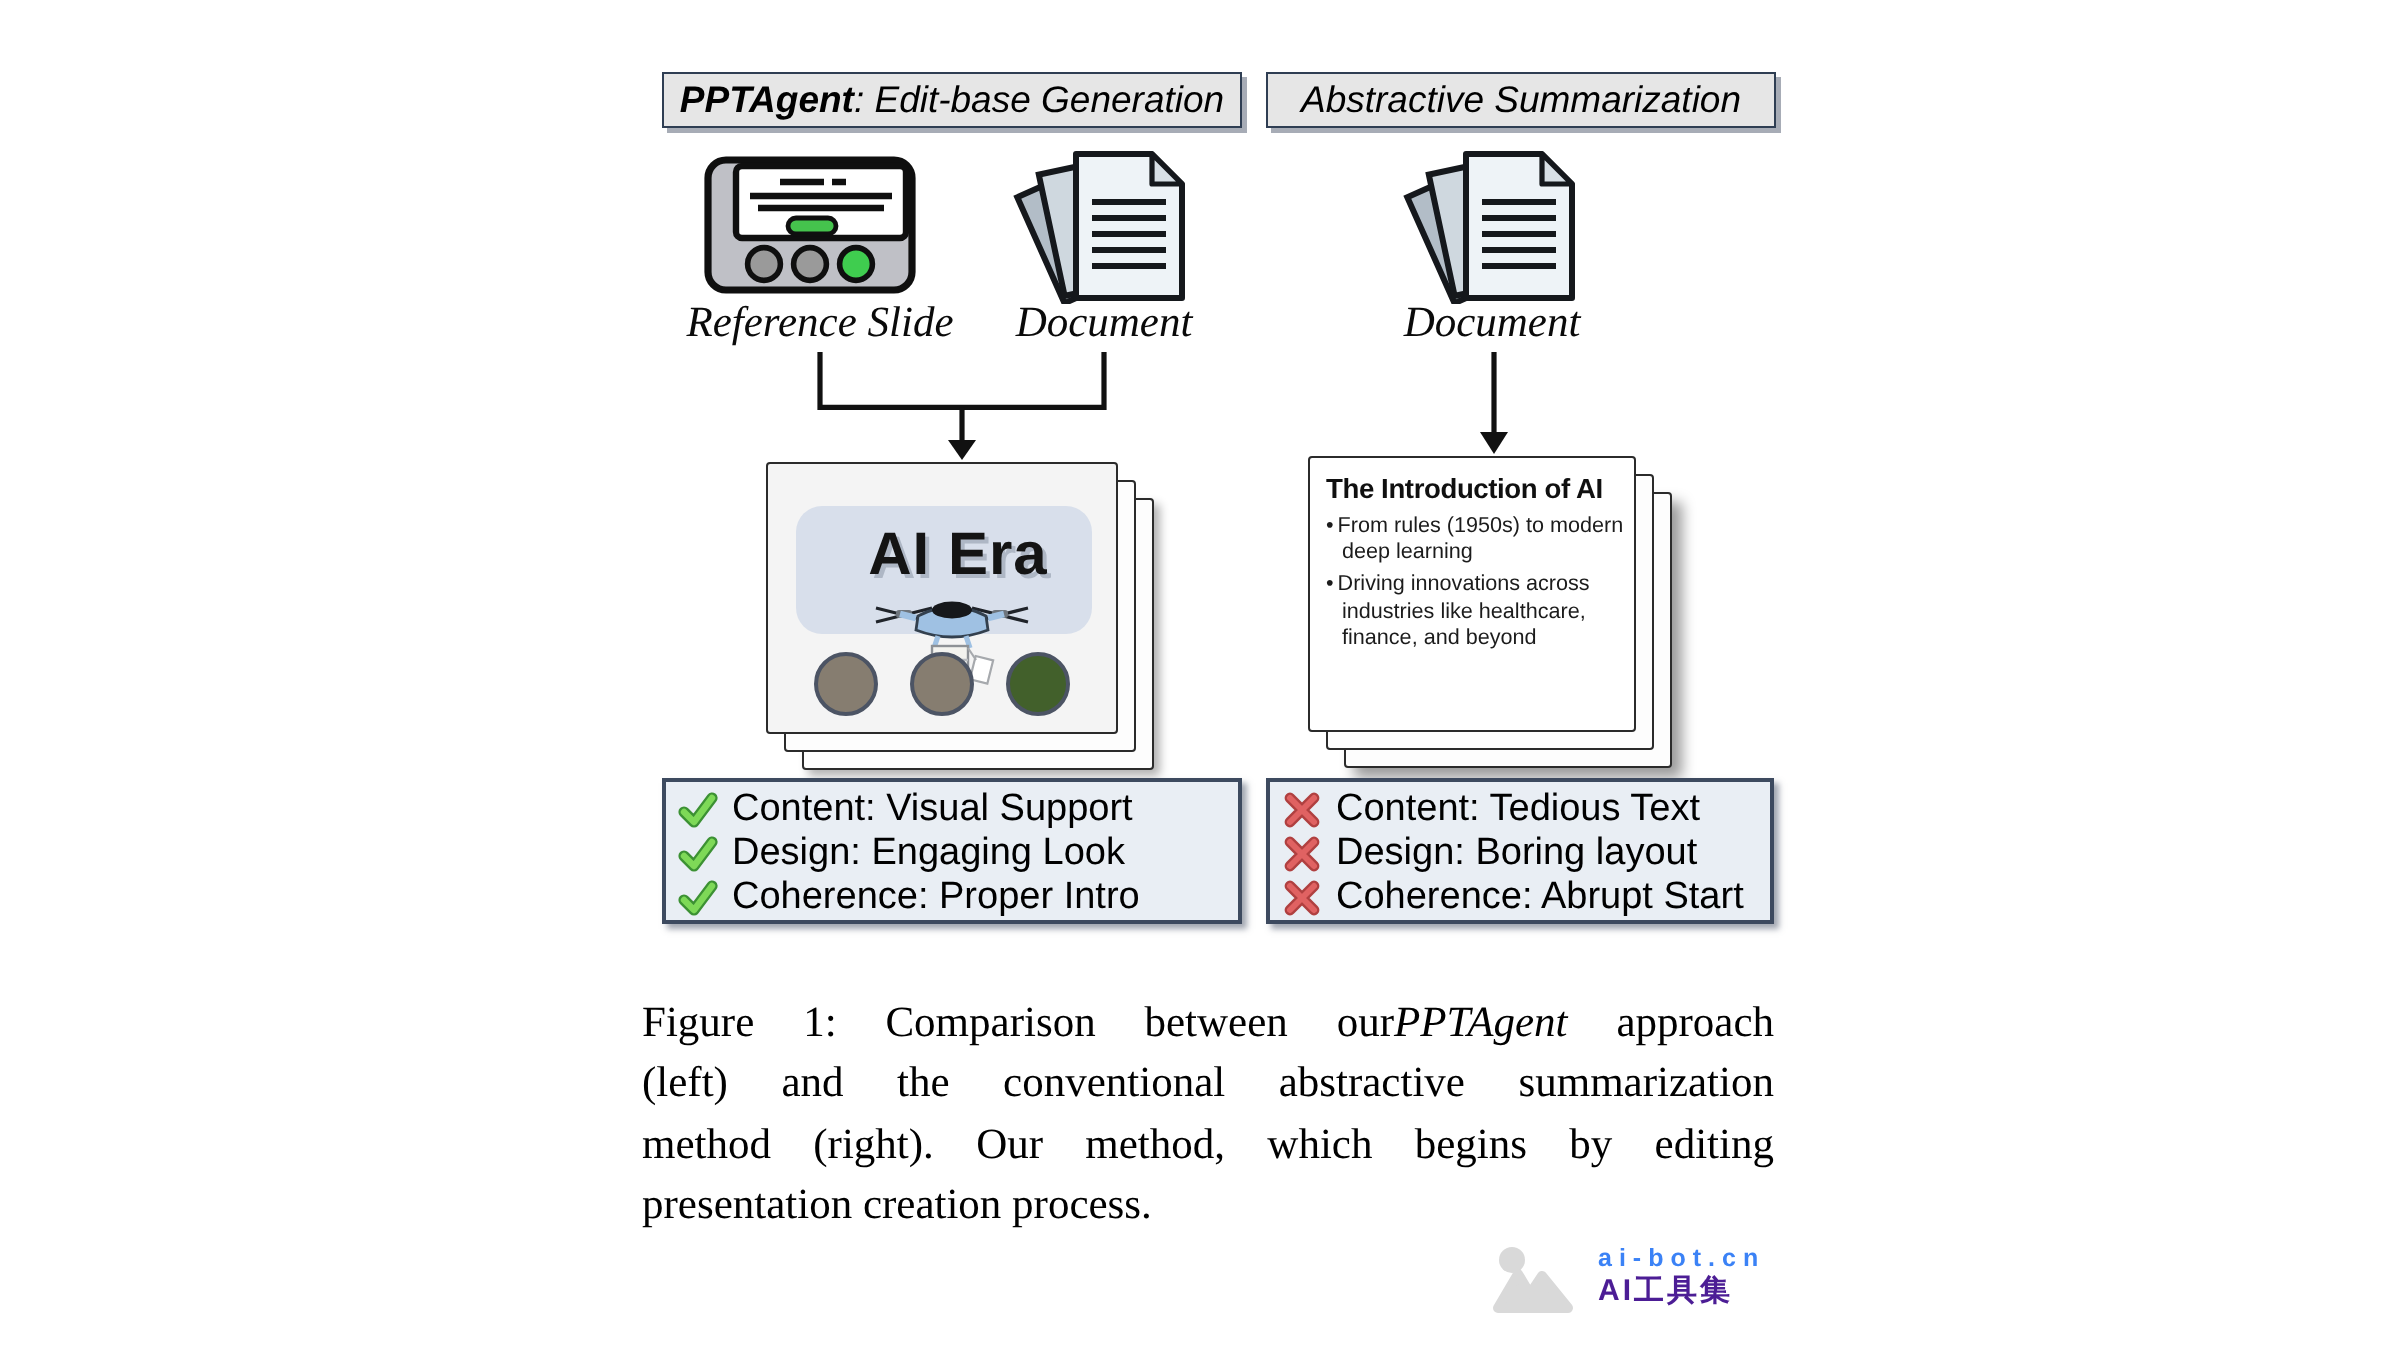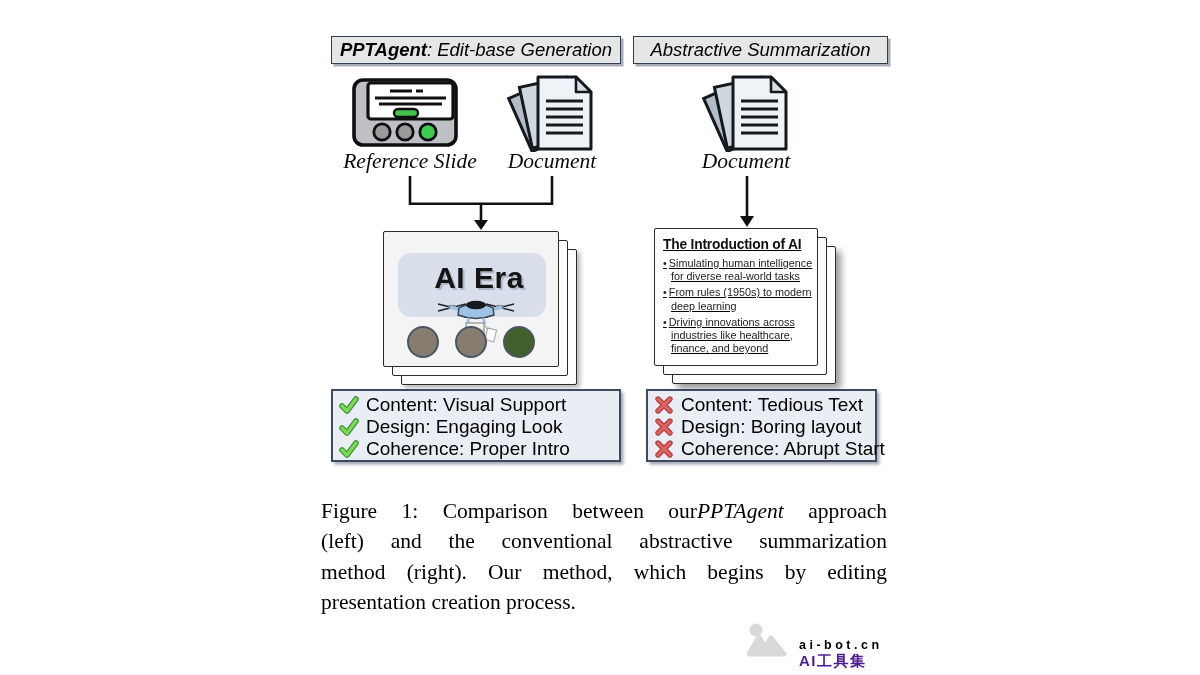--- a/index.html
+++ b/index.html
@@ -22,21 +22,21 @@
   #icon-doc-right{left:699px;top:74px;width:96px;height:78px;}
   .icon-label{position:absolute;top:149px;font-family:"Liberation Serif",serif;
               font-size:21.5px;color:#0a0a0a;text-align:center;white-space:nowrap;font-style:italic;}
   #lbl-refslide{left:330px;width:160px;}
   #lbl-doc-left{left:492px;width:120px;}
   #lbl-doc-right{left:686px;width:120px;}
 
   .connectors{position:absolute;left:0;top:0;width:1200px;height:675px;pointer-events:none;}
 
   
-  .sheet{position:absolute;border:1.8px solid #2b2b2b;background:#fdfdfd;border-radius:2px;box-sizing:border-box;text-decoration:underline;}
+  .sheet{position:absolute;border:1.8px solid #2b2b2b;background:#fdfdfd;border-radius:2px;box-sizing:border-box;}
   #slide-l3{left:401px;top:249px;width:176px;height:136px;box-shadow:3px 3px 5px rgba(0,0,0,.30);}
   #slide-l2{left:392px;top:240px;width:176px;height:136px;}
   #slide-main{left:383px;top:231px;width:176px;height:136px;background:#f4f4f4;}
   .title-panel{position:absolute;left:14px;top:21px;width:148px;height:64px;
                background:#d8dfeb;border-radius:13px;}
   .slide-title{text-align:center;margin-top:8px;font-size:30px;font-weight:bold;color:#141414;
                letter-spacing:.5px;text-shadow:2px 2px 0 rgba(125,135,150,.45);padding-left:14px;}
   .drone{position:absolute;left:50px;top:64px;width:84px;height:50px;}
   .dots{position:absolute;left:0;bottom:8px;width:100%;display:flex;justify-content:center;gap:16px;}
   .dot{width:32px;height:32px;border-radius:50%;border:2.5px solid #4c5464;box-sizing:border-box;}
@@ -47,36 +47,36 @@
   #card-main{left:654px;top:228px;width:164px;height:138px;background:#ffffff;}
   .card-title{font-size:13.8px;font-weight:bold;color:#101010;margin:8px 5px 5px 8px;letter-spacing:-.2px;}
   .card-bullets{margin:0 3px 0 8px;font-size:10.8px;line-height:1.22;color:#1c1c1c;}
   .bullet{padding-left:8px;text-indent:-8px;margin-bottom:3px;}
   .bullet::before{content:"\2022";margin-right:2px;}
 
   
   .eval-box{position:absolute;top:389px;height:73px;background:#e9eef4;border:2px solid #3d4a5f;
             box-shadow:2.5px 2.5px 3px rgba(70,80,100,.5);padding:3px 0 0 6px;box-sizing:border-box;text-align:center;}
   #eval-left{left:331px;width:290px;}
-  #eval-right{left:633px;width:231px;margin-left:13px;}
+  #eval-right{left:633px;width:254px;}
   .eval-row{display:flex;align-items:center;height:22px;gap:7px;}
   .eval-row svg{width:20px;height:20px;flex:none;}
   .eval-text{font-size:19px;color:#000;white-space:nowrap;}
 
   
   .caption{position:absolute;left:321px;top:496px;width:566px;color:#000;
            font-family:"Liberation Serif",serif;font-size:21.5px;line-height:30.4px;}
   .cap-line{text-align:justify;text-align-last:justify;}
   .cap-line.last{text-align-last:left;}
   .cap-brand{font-style:italic;}
 
   
   .watermark{position:absolute;left:744px;top:622px;display:flex;align-items:flex-start;gap:9px;}
   .wm-logo{width:46px;height:38px;}
-  .wm-domain{font-size:12.5px;font-weight:bold;letter-spacing:3.5px;color:#000000;margin-top:16px;}
+  .wm-domain{font-size:12.5px;font-weight:bold;letter-spacing:3.5px;color:#3b82f6;margin-top:0;}
   .wm-brand{font-size:15px;font-weight:bold;letter-spacing:1.5px;color:#4c1d95;}
 </style>
 </head>
 <body>
 
 <div class="canvas">
 
   <div class="hdr-box" id="hdr-left">
       <span class="brand-bold">PPTAgent</span>
       <span>: Edit-base Generation</span>
@@ -169,21 +169,20 @@
       <span class="dot dot-gray"></span>
       <span class="dot dot-green"></span>
     </div>
   </div>
 
   <div class="sheet" id="card-l3"></div>
   <div class="sheet" id="card-l2"></div>
   <div class="sheet" id="card-main">
     <div class="card-title">The Introduction of AI</div>
     <div class="card-bullets">
-      <div class="bullet">Simulating human intelligence for diverse real-world tasks</div>
       <div class="bullet">From rules (1950s) to modern deep learning</div>
       <div class="bullet">Driving innovations across industries like healthcare, finance, and beyond</div>
     </div>
   </div>
 
   <div class="eval-box" id="eval-left">
     <div class="eval-row">
       <svg viewBox="0 0 20 20">
         <path d="M3 11 L8 16 L17 4" fill="none" stroke="#3c9133" stroke-width="5.6" stroke-linecap="round" stroke-linejoin="round"></path>
         <path d="M3 11 L8 16 L17 4" fill="none" stroke="#7ed957" stroke-width="3.2" stroke-linecap="round" stroke-linejoin="round"></path>

